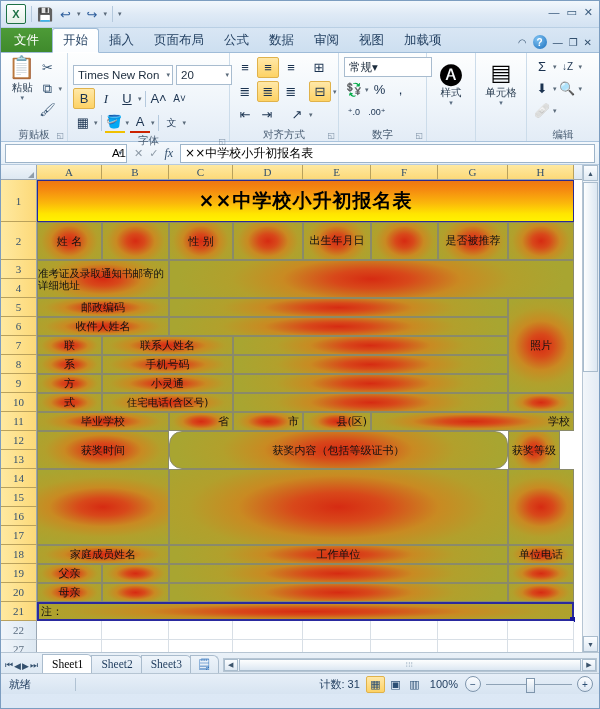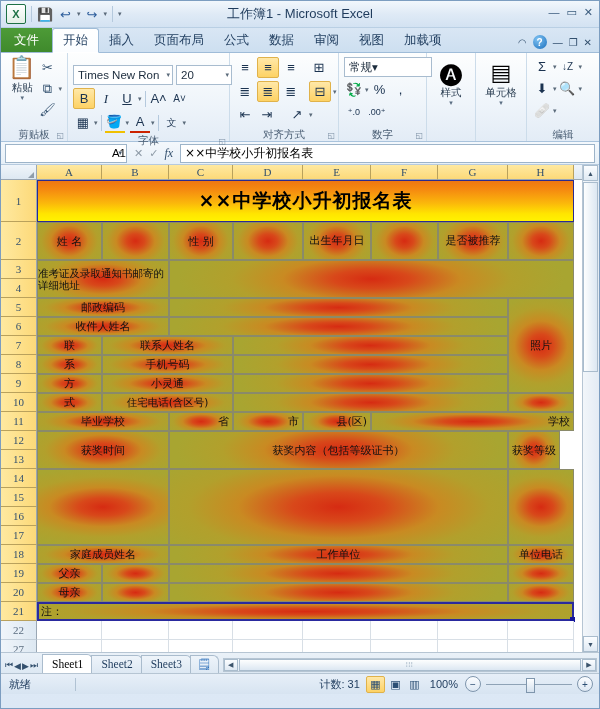--- a/index.html
+++ b/index.html
@@ -264,21 +264,20 @@
       <div class="xl-logo">X</div>
       <div class="sep-v"></div>
       <div class="qat-ico save">💾</div>
       <div class="qat-ico">↩</div>
       <div class="mini-arrow">▾</div>
       <div class="qat-ico">↪</div>
       <div class="mini-arrow">▾</div>
       <div class="sep-v"></div>
       <div class="mini-arrow">▾</div>
     </div>
-    <div class="win-title">工作簿1 - Microsoft Excel</div>
     <div class="win-btns">
       <span>—</span>
       <span>▭</span>
       <span>✕</span>
     </div>
   </div>
 
   <div class="tabstrip">
     <div class="tab-file">文件</div>
     <div class="tab active">开始</div>
@@ -564,21 +563,21 @@
           <div class="cell fill-wide" style="left:196px;top:213px;width:275px;height:19px;"></div>
           <div class="cell fill" style="left:471px;top:213px;width:66px;height:19px;"></div>
 
           <div class="cell fill" style="left:0;top:232px;width:132px;height:19px;">毕业学校</div>
           <div class="cell fill al-right" style="left:132px;top:232px;width:64px;height:19px;">省</div>
           <div class="cell fill al-right" style="left:196px;top:232px;width:70px;height:19px;">市</div>
           <div class="cell fill al-right" style="left:266px;top:232px;width:68px;height:19px;">县(区)</div>
           <div class="cell fill al-right" style="left:334px;top:232px;width:203px;height:19px;">学校</div>
 
           <div class="cell fill" style="left:0;top:251px;width:132px;height:38px;">获奖时间</div>
-          <div class="cell fill-wide" style="left:132px;top:251px;width:339px;height:38px;">获奖内容（包括等级证书）</div>
+          <div class="cell fill-wide" style="left:132px;top:251px;width:339px;height:38px;border-radius:13px;">获奖内容（包括等级证书）</div>
           <div class="cell fill" style="left:471px;top:251px;width:52px;height:38px;">获奖等级</div>
 
           <div class="cell fill-tall" style="left:0;top:289px;width:132px;height:76px;"></div>
           <div class="cell fill" style="left:132px;top:289px;width:339px;height:76px;"></div>
           <div class="cell fill-tall" style="left:471px;top:289px;width:66px;height:76px;"></div>
 
           <div class="cell fill" style="left:0;top:365px;width:132px;height:19px;">家庭成员姓名</div>
           <div class="cell fill-wide" style="left:132px;top:365px;width:339px;height:19px;">工作单位</div>
           <div class="cell fill" style="left:471px;top:365px;width:66px;height:19px;font-family:Liberation Serif, serif;">单位电话</div>
 

